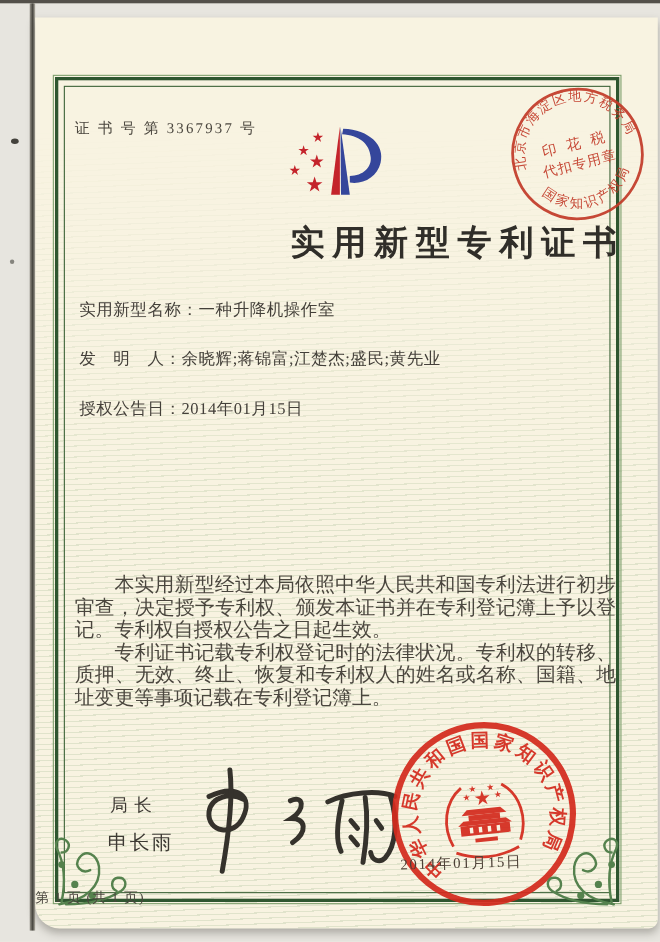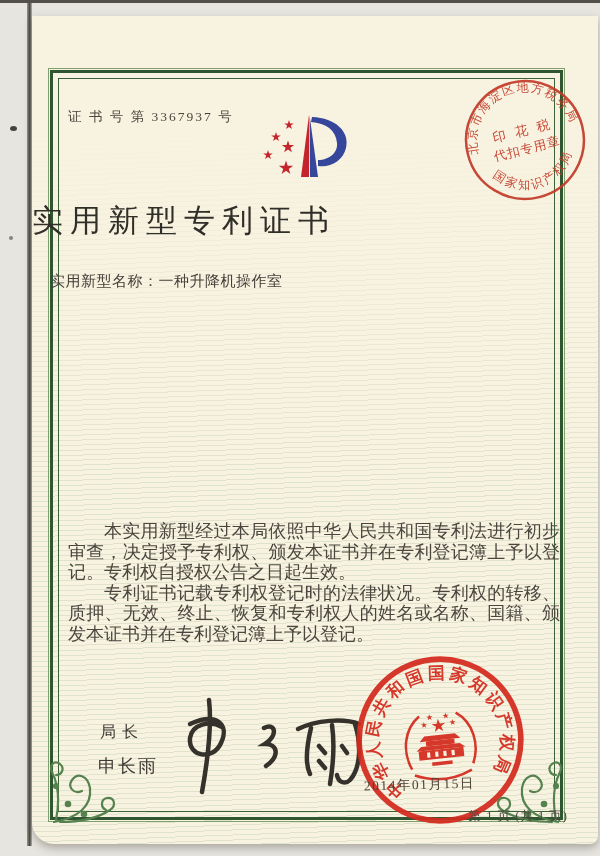--- a/index.html
+++ b/index.html
@@ -14,38 +14,38 @@
          border-radius:0 0 8px 22px;box-shadow:0 4px 8px rgba(60,58,50,.35);margin-top:12px;}
   .paper::before{content:"";position:absolute;inset:0;border-radius:inherit;pointer-events:none;
          background:repeating-linear-gradient(178deg,rgba(130,165,115,.20) 0 1px,transparent 1px 5px);
          -webkit-mask-image:linear-gradient(transparent 12%,#000 55%);
          mask-image:linear-gradient(transparent 12%,#000 55%);}
   .frame{position:absolute;left:16px;top:52px;right:33px;bottom:22px;border:1px solid #7fa06e;}
   .frame::before{content:"";position:absolute;inset:1px;border:3px solid #2f5630;}
   .frame::after{content:"";position:absolute;inset:9px;border:1px solid #3c6338;}
   .cert-no{position:absolute;left:36px;top:92px;font-size:13.5px;letter-spacing:2px;color:#4a463e;}
   .logo{position:absolute;left:228px;top:88px;width:104px;height:84px;}
-  .title{position:absolute;left:0;right:30px;top:184px;text-align:left;font-size:31px;
-         font-weight:400;letter-spacing:7px;color:#302e29;}
-  .fields{position:absolute;left:18px;right:40px;top:256px;}
+  .title{position:absolute;left:0;right:30px;top:184px;text-align:right;font-size:31px;
+         font-weight:700;letter-spacing:7px;color:#302e29;}
+  .fields{position:absolute;left:40px;right:40px;top:256px;}
   .field-row{height:45px;font-size:15px;letter-spacing:.5px;color:#44403a;}
   .paras{position:absolute;left:36px;right:38px;top:505px;}
   .paras p{margin:0;font-size:18px;line-height:20.5px;text-align:justify;text-indent:2em;color:#4a463e;}
   .director-title{position:absolute;left:68px;top:706px;font-size:16px;letter-spacing:6px;color:#3e3a34;}
   .director-name{position:absolute;left:66px;top:738px;font-size:18px;letter-spacing:2px;color:#3e3a34;}
   .sig{position:absolute;left:128px;top:678px;width:204px;height:106px;}
   .seal{position:absolute;left:320px;top:636px;width:176px;height:176px;transform:rotate(-6deg);opacity:.93;}
   .seal-date{position:absolute;left:332px;top:760px;font-size:13.5px;letter-spacing:1.5px;
              color:#4c4036;transform:rotate(-1.5deg);z-index:5;}
   .tax-stamp{position:absolute;left:425px;top:56px;width:136px;height:136px;
              transform:rotate(-14deg);opacity:.92;}
   .flourish{position:absolute;width:92px;height:92px;}
   .flourish.left{left:12px;bottom:18px;}
   .flourish.right{right:30px;bottom:18px;transform:scaleX(-1);}
-  .footer{position:absolute;left:0;right:30px;top:792px;text-align:right;font-size:12.5px;
+  .footer{position:absolute;left:0;right:30px;top:792px;text-align:left;font-size:12.5px;
           letter-spacing:1px;color:#4a463e;}
 </style>
 </head>
 <body>
 
 <div class="scan-top"></div>
 <div class="smudge s1"></div>
 <div class="smudge s2"></div>
 <div class="spine"></div>
 
@@ -67,25 +67,27 @@
     </g>
     <path d="M49,11 L41,73 L49,73 Z" fill="#c4242b"></path>
     <path d="M49.5,11 L50,73 L58,73 Z" fill="#35469b"></path>
     <path d="M52,13 C76,14 90,28 86,44 C83,57 70,64 58,62 L58,56 C70,56 78,48 77,39 C76,26 66,19 51,18 Z" fill="#35469b"></path>
   </svg>
 
   <div class="title">实用新型专利证书</div>
 
   <div class="fields">
     <div class="field-row"><span>实用新型名称：</span><span>一种升降机操作室</span></div>
+    <div class="field-row"><span>发　明　人：</span><span>余晓辉;蒋锦富;江楚杰;盛民;黄先业</span></div>
+    <div class="field-row"><span>授权公告日：</span><span>2014年01月15日</span></div>
   </div>
 
   <div class="paras">
     <p>本实用新型经过本局依照中华人民共和国专利法进行初步审查，决定授予专利权、颁发本证书并在专利登记簿上予以登记。专利权自授权公告之日起生效。</p>
-    <p>专利证书记载专利权登记时的法律状况。专利权的转移、质押、无效、终止、恢复和专利权人的姓名或名称、国籍、颁发本证书并在专利登记簿上予以登记。</p>
+    <p>专利证书记载专利权登记时的法律状况。专利权的转移、质押、无效、终止、恢复和专利权人的姓名或名称、国籍、地址变更等事项记载在专利登记簿上。</p>
   </div>
 
   <div class="director-title">局长</div>
   <div class="director-name">申长雨</div>
 
   <svg class="sig" viewBox="0 0 204 106">
     <g fill="none" stroke="#35322c" stroke-width="4.5" stroke-linecap="round">
       <path d="M30,30 C56,18 70,30 61,49 C53,67 28,63 30,44 C32,30 50,26 62,33"></path>
       <path d="M49,6 C52,32 47,70 42,98"></path>
       <path d="M104,34 C116,28 118,42 105,50 C118,50 120,62 106,72"></path>

